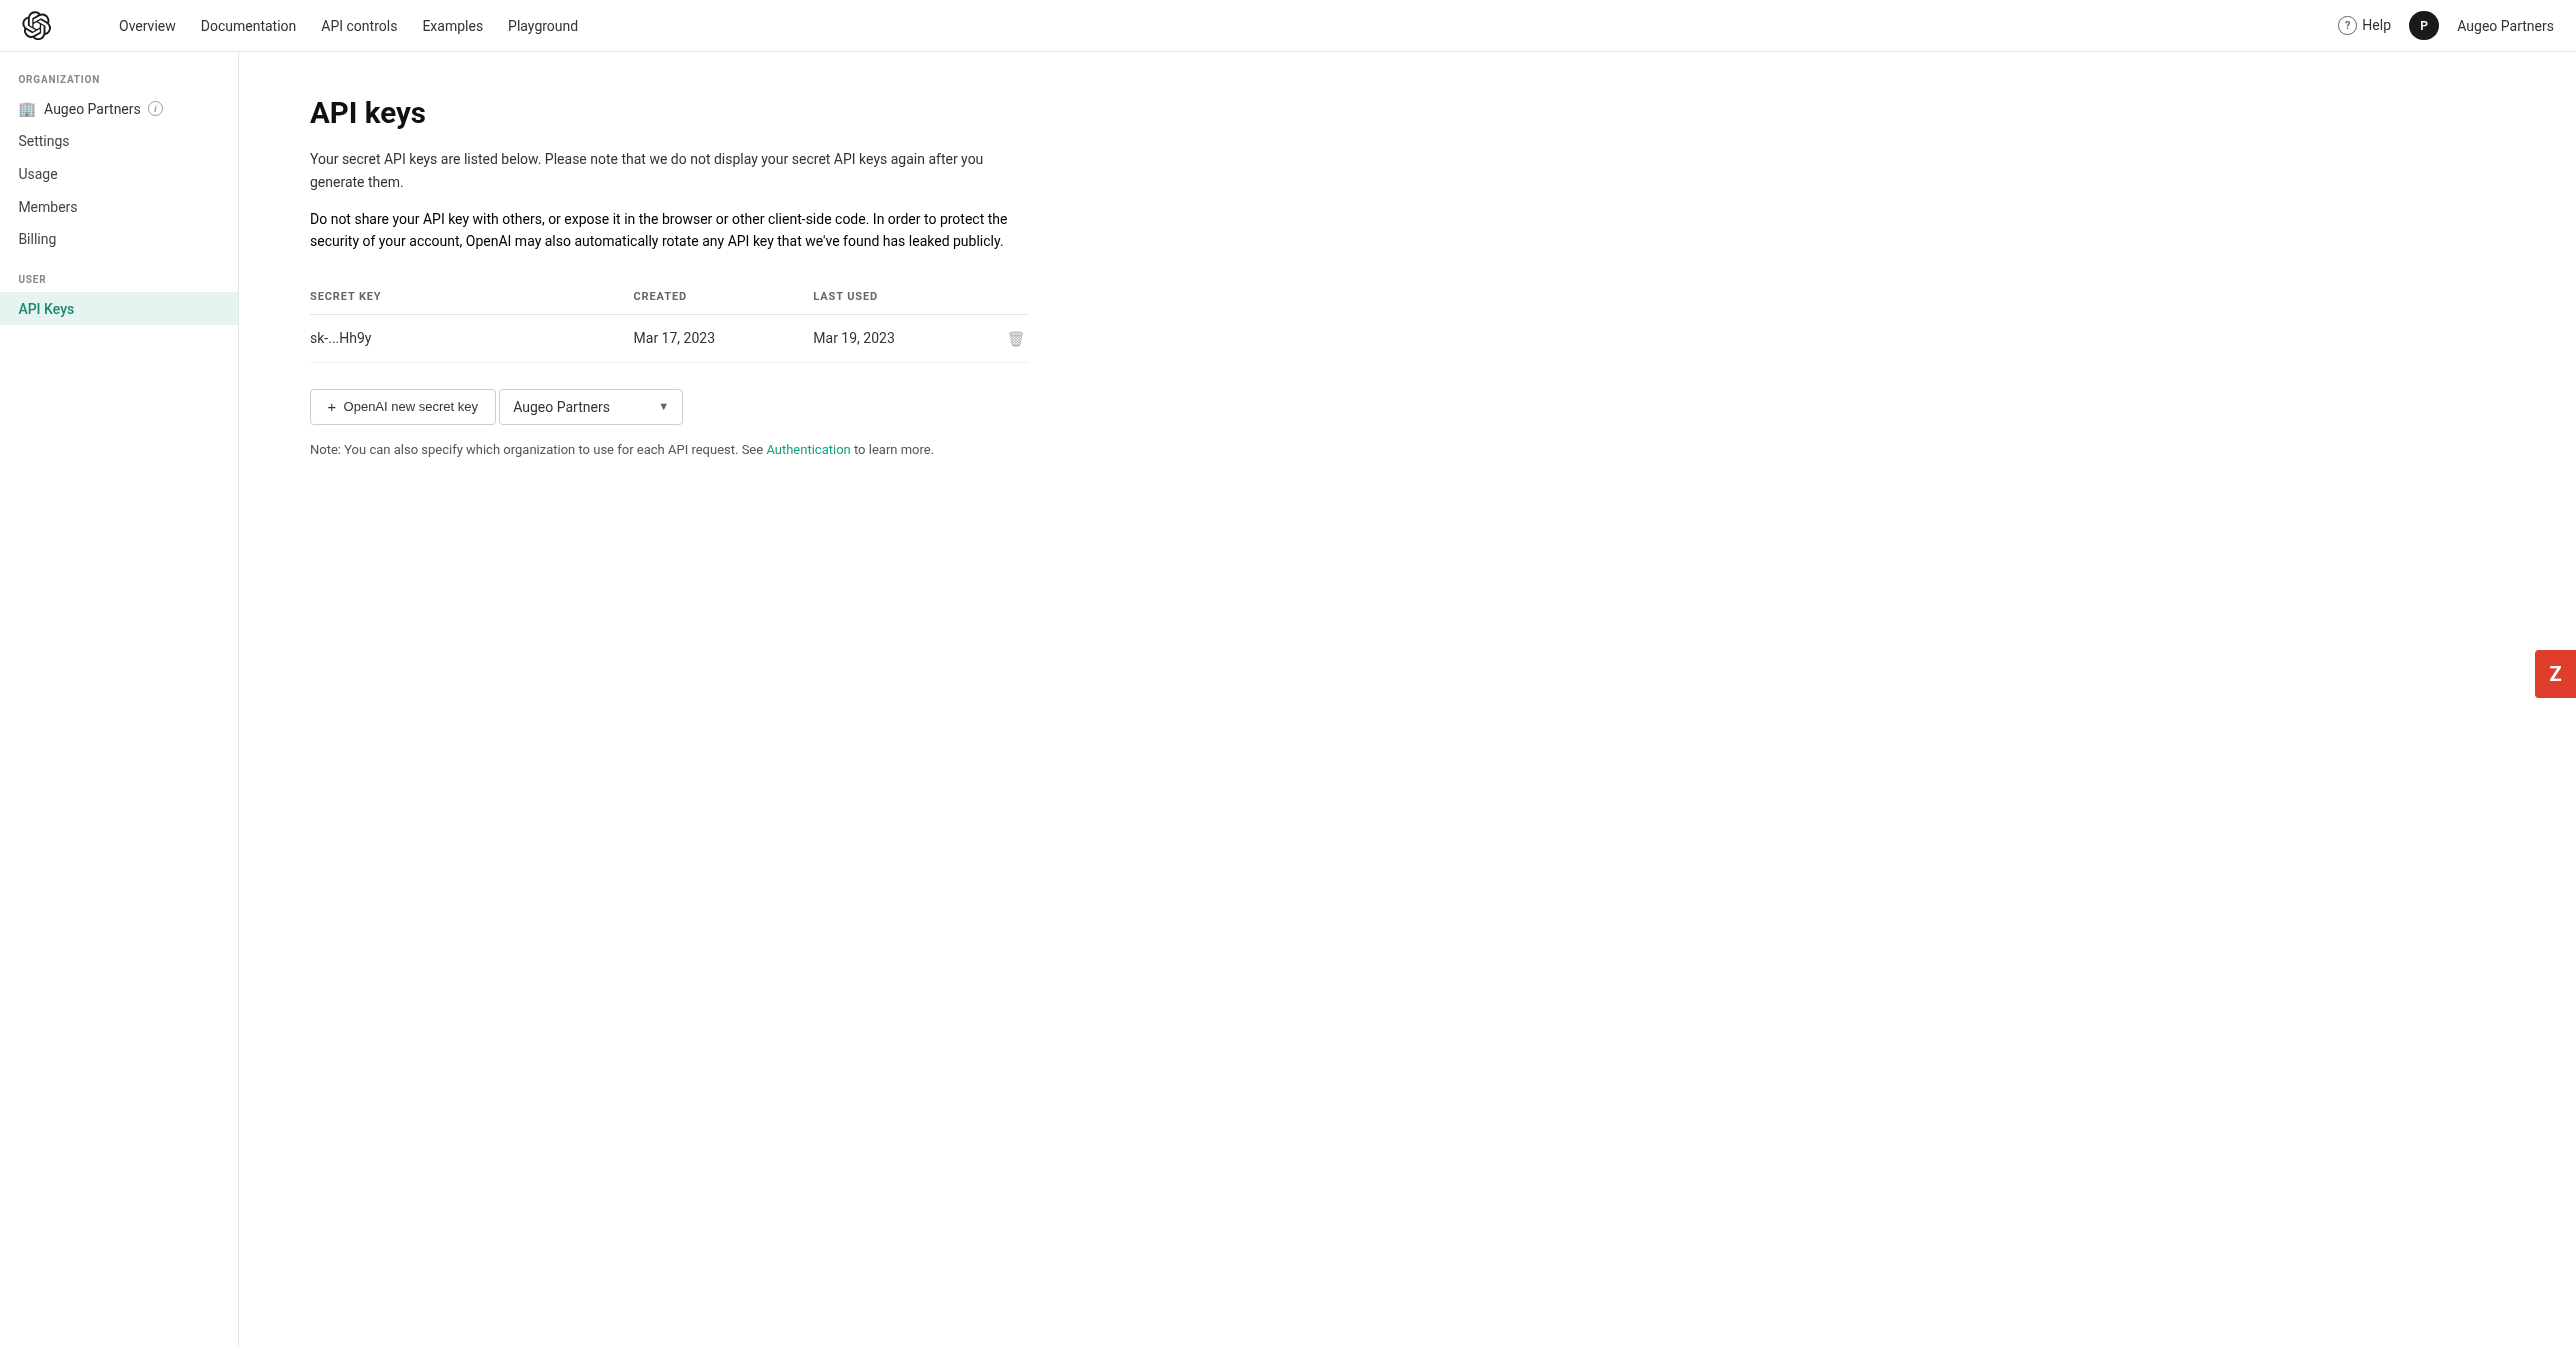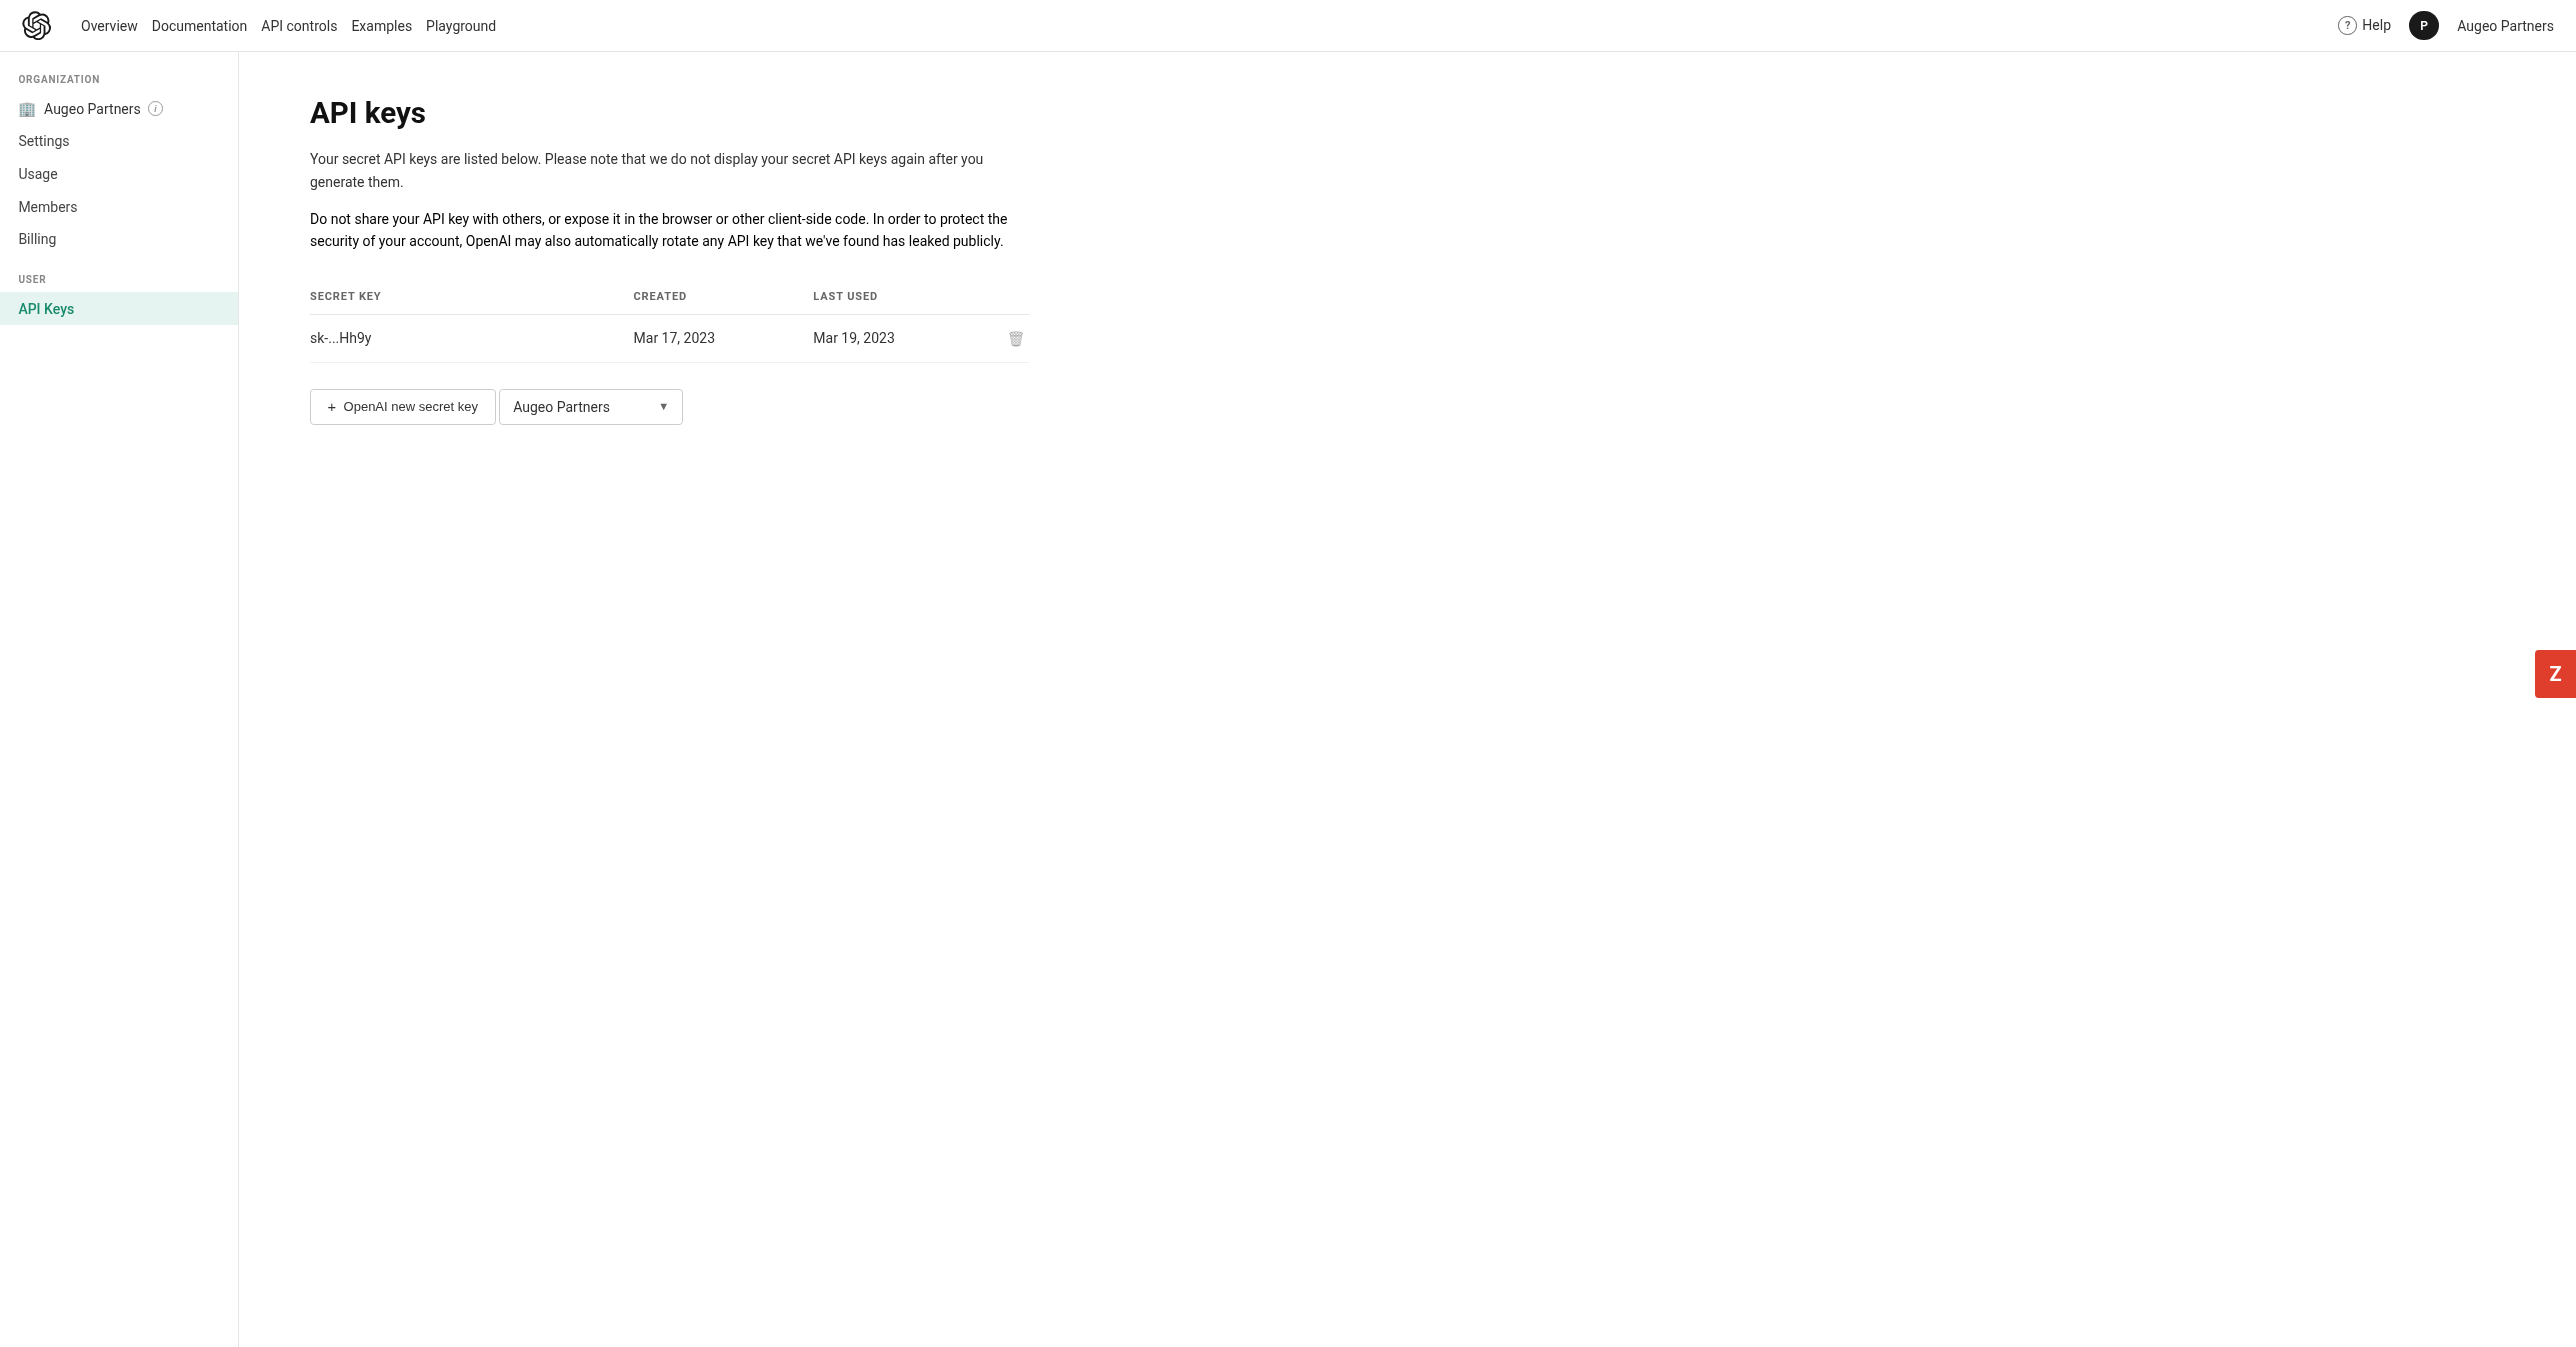--- a/index.html
+++ b/index.html
@@ -17,23 +17,24 @@
       top: 0; left: 0; right: 0;
       background: #fff;
       z-index: 100;
     }
     .topnav-logo {
       width: 29.5px; height: 29.5px;
       flex-shrink: 0;
     }
     .topnav-links {
       display: flex;
-      gap: 14px;
+      gap: 25px;
       align-items: flex-start;
       flex: 1;
+      margin-left: 38px;
     }
     .topnav-link {
       font-size: 14px;
       color: #333;
       text-decoration: none;
       cursor: pointer;
     }
     .topnav-right {
       display: flex;
       align-items: center;
@@ -338,17 +339,22 @@
       <span style="font-size:14.7px;font-weight:400;">+</span>
       <span>OpenAI new secret key</span>
     </button>
 
 
     <div class="org-select">
       <span>Augeo Partners</span>
       <span class="chevron-down">▼</span>
     </div>
 
+    <p class="note-text">
+      <span>Note: You can also specify which organization to use for each API request. See</span>
+      <a class="auth-link">Authentication</a>
+      <span>to learn more.</span>
+    </p>
   </main>
 </div>
 
 <div class="zulip-btn">Z</div>
 
 
 </body></html>

